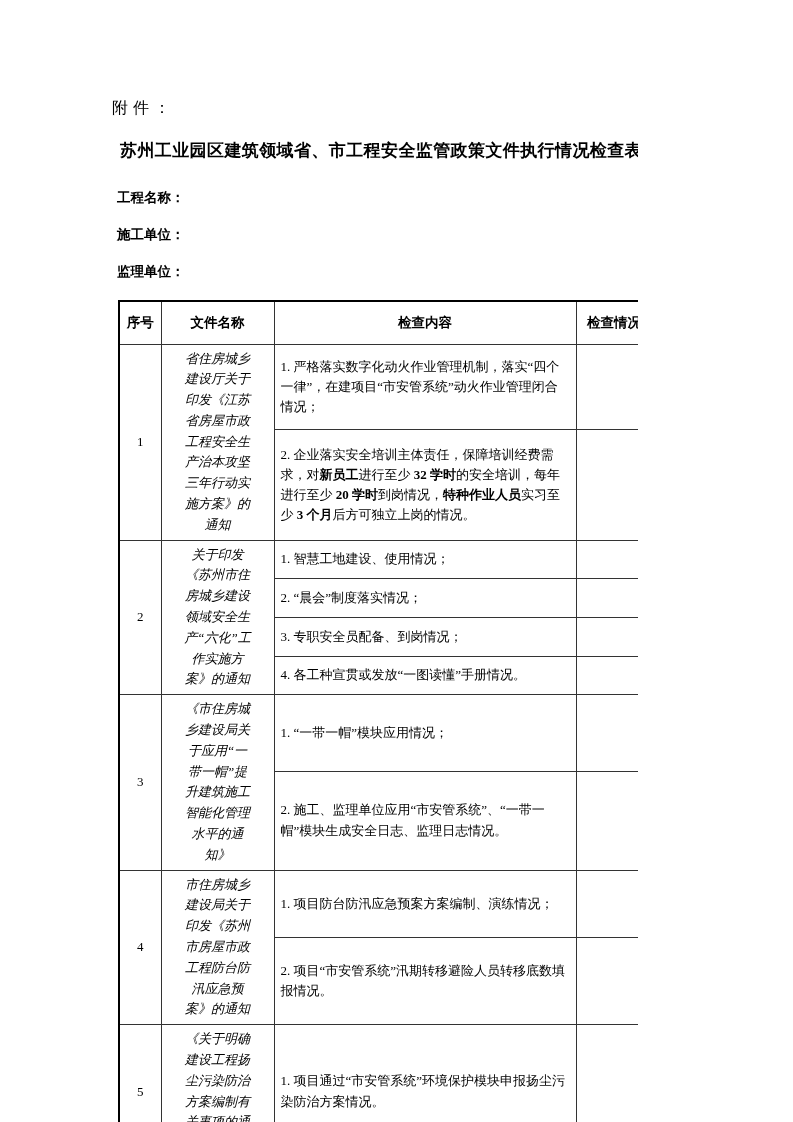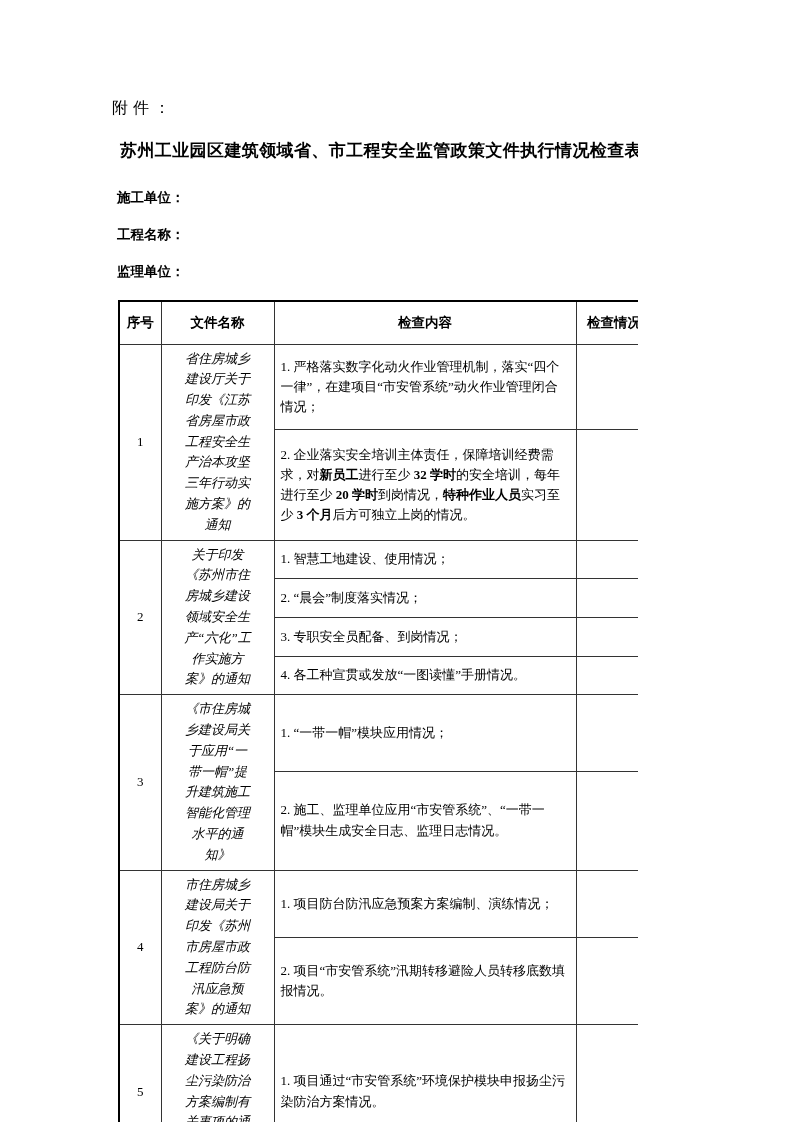--- a/index.html
+++ b/index.html
@@ -94,22 +94,22 @@
 </style>
 </head>
 <body>
 
 <div class="page">
 
   <p class="attachment">附件：</p>
 
   <h1 class="title">苏州工业园区建筑领域省、市工程安全监管政策文件执行情况检查表</h1>
 
+  <p class="field">工程名称：</p>
   <p class="field">施工单位：</p>
-  <p class="field">工程名称：</p>
   <p class="field">监理单位：</p>
 
   <table class="doc-table">
     <colgroup>
       <col style="width:42px">
         <col style="width:113px">
         <col style="width:302px">
         <col style="width:76px">
         <col style="width:47px">
     </colgroup>

